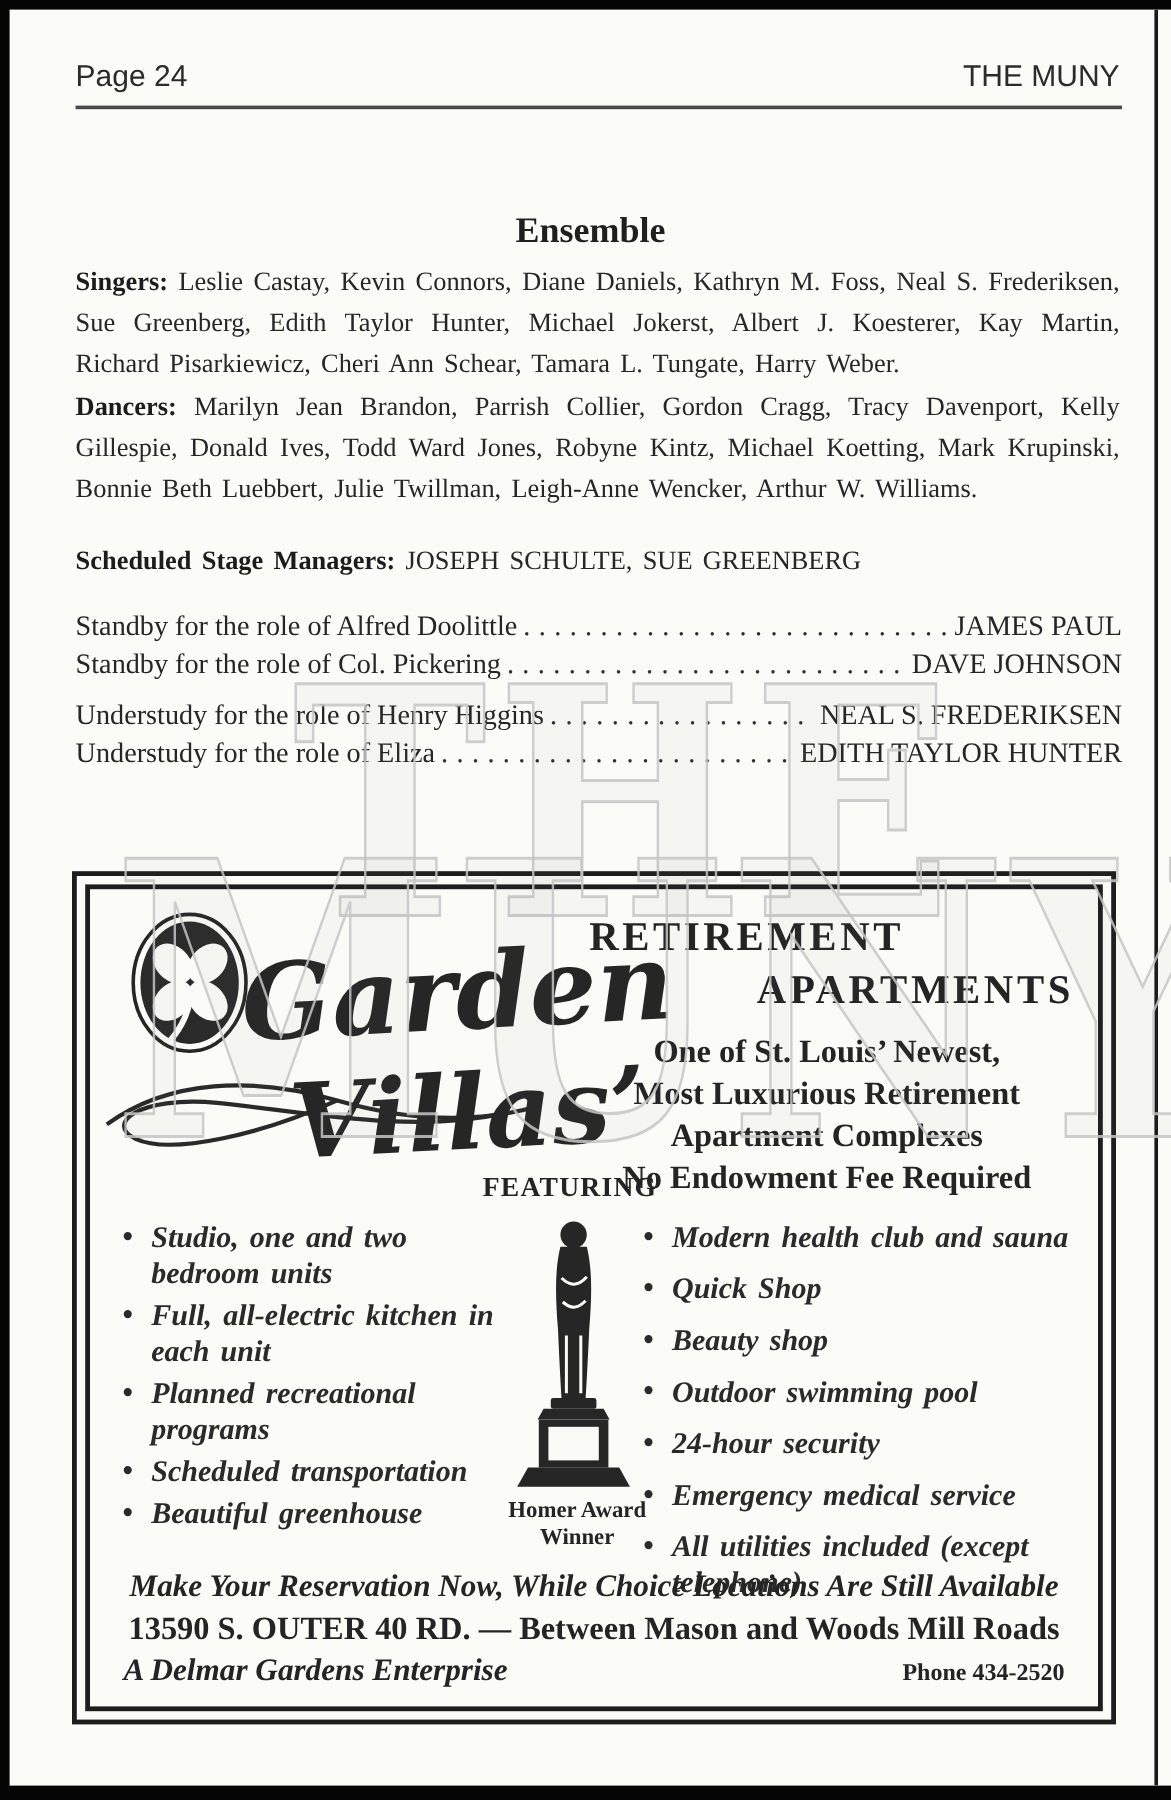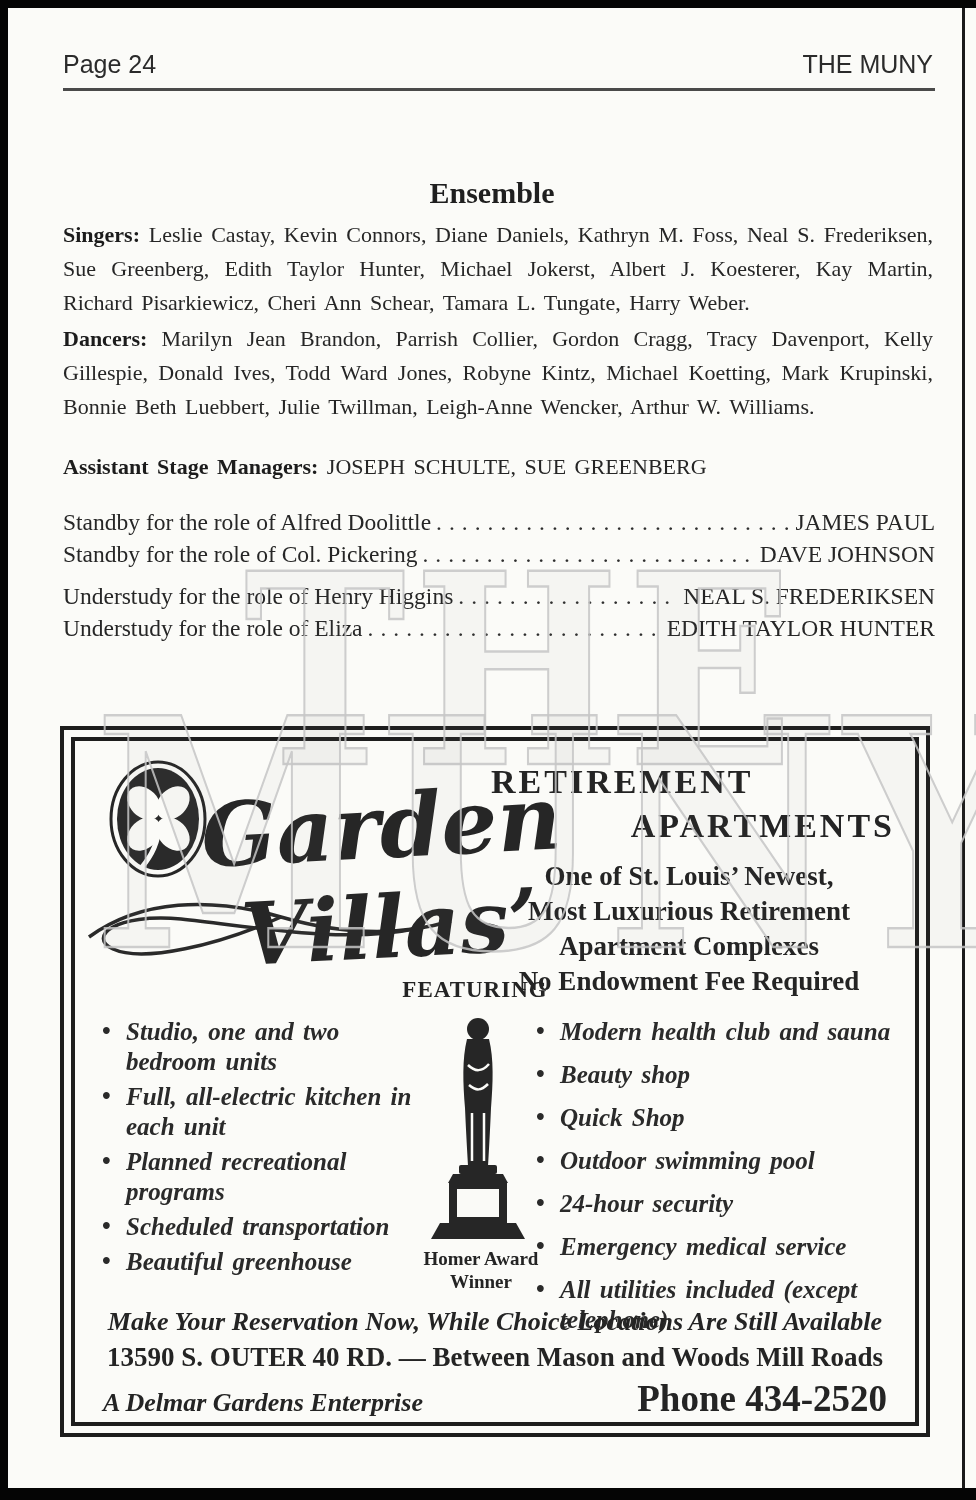--- a/index.html
+++ b/index.html
@@ -92,21 +92,21 @@
   .award-caption{
     position:absolute;left:336px;top:506px;width:140px;text-align:center;
     font-weight:bold;font-size:19px;line-height:23px;color:#242424;
   }
 
   .ad-footer{position:absolute;left:22px;right:22px;top:566px;color:#242424;}
   .ad-footer .f1{text-align:center;font-style:italic;font-weight:bold;font-size:26px;}
   .ad-footer .f2{text-align:center;font-weight:bold;font-size:27px;margin-top:5px;}
   .ad-footer .f3{display:flex;justify-content:space-between;align-items:baseline;margin-top:4px;padding:0 6px;}
   .ad-footer .f3 .left{font-style:italic;font-weight:bold;font-size:26px;}
-  .ad-footer .f3 .right{font-weight:bold;font-size:37px;}
+  .ad-footer .f3 .right{font-weight:bold;font-size:20px;}
 </style>
 </head>
 <body>
 
 <div class="paper">
 
   <div class="pg-header">
     <span>Page 24</span>
     <span>THE MUNY</span>
   </div>
@@ -118,21 +118,21 @@
     <b>Singers:</b>
     <span>Leslie Castay, Kevin Connors, Diane Daniels, Kathryn M. Foss, Neal S. Frederiksen, Sue Greenberg, Edith Taylor Hunter, Michael Jokerst, Albert J. Koesterer, Kay Martin, Richard Pisarkiewicz, Cheri Ann Schear, Tamara L. Tungate, Harry Weber.</span>
   </div>
 
   <div class="para p-dancers">
     <b>Dancers:</b>
     <span>Marilyn Jean Brandon, Parrish Collier, Gordon Cragg, Tracy Davenport, Kelly Gillespie, Donald Ives, Todd Ward Jones, Robyne Kintz, Michael Koetting, Mark Krupinski, Bonnie Beth Luebbert, Julie Twillman, Leigh-Anne Wencker, Arthur W. Williams.</span>
   </div>
 
   <div class="para p-asm">
-    <b>Assistant Stage Managers:</b>
+    <b>Scheduled Stage Managers:</b>
     <span>JOSEPH SCHULTE, SUE GREENBERG</span>
   </div>
 
   <div class="credits">
     <div class="credit-group">
       <div class="credit-row">
         <span class="role">Standby for the role of Alfred Doolittle</span>
         <span class="leader"></span>
         <span class="cname">JAMES PAUL</span>
       </div>
@@ -216,22 +216,22 @@
           <path d="M49,100 L49,148 M61,100 L61,148"></path>
         </g>
       </svg>
       <div class="award-caption">
         <div>Homer Award</div>
         <div>Winner</div>
       </div>
 
       <ul class="features" id="feat-right">
         <li>Modern health club and sauna</li>
+        <li>Quick Shop</li>
         <li>Beauty shop</li>
-        <li>Quick Shop</li>
         <li>Outdoor swimming pool</li>
         <li>24-hour security</li>
         <li>Emergency medical service</li>
         <li>All utilities included (except telephone)</li>
       </ul>
 
       <div class="ad-footer">
         <div class="f1">Make Your Reservation Now, While Choice Locations Are Still Available</div>
         <div class="f2">13590 S. OUTER 40 RD. — Between Mason and Woods Mill Roads</div>
         <div class="f3">

